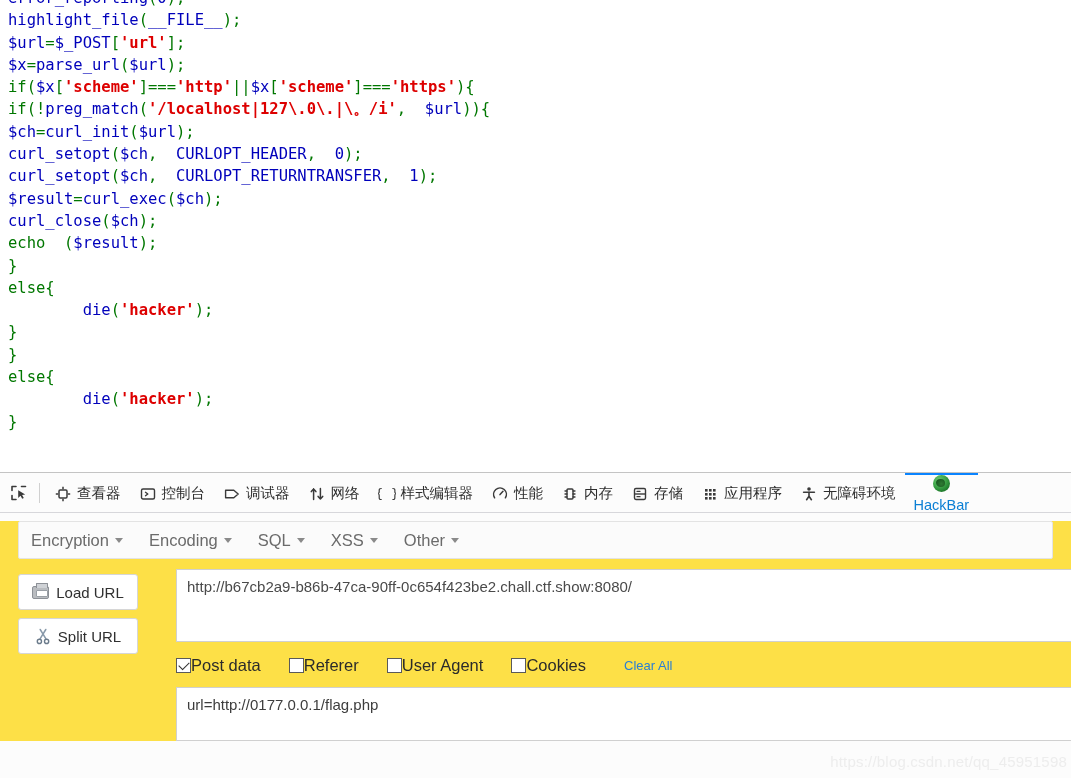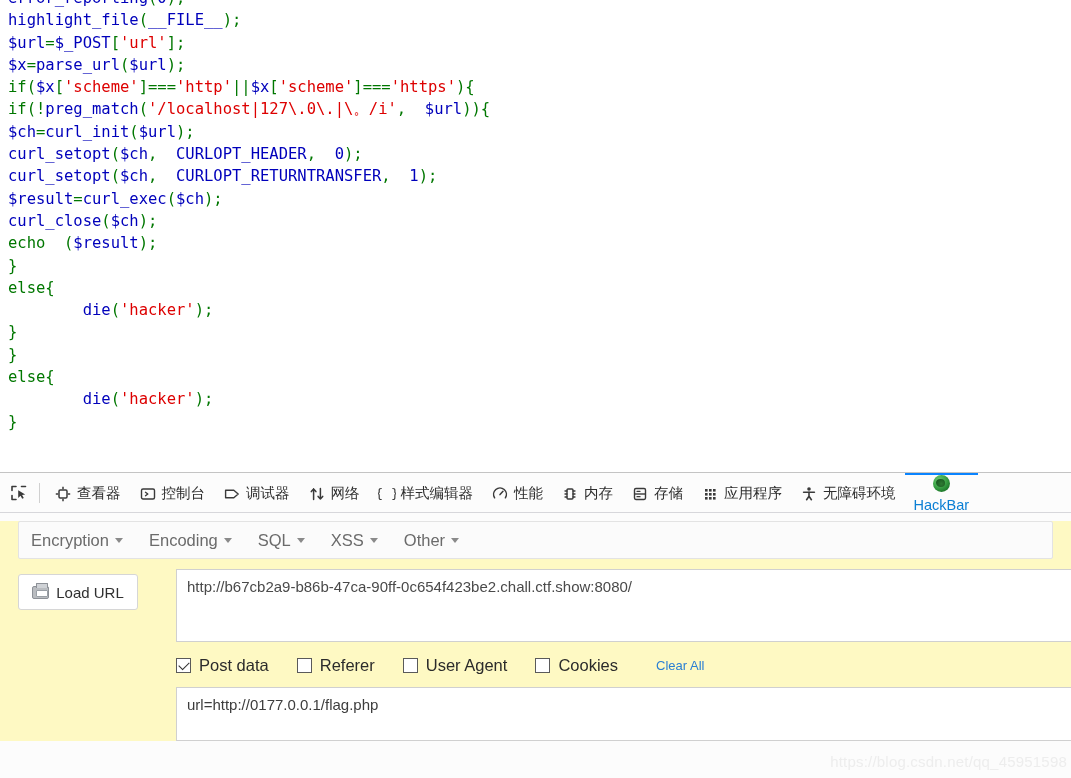--- a/index.html
+++ b/index.html
@@ -22,21 +22,21 @@
     font-size: 15.5px;
     line-height: 22.3px;
     white-space: pre;
     margin: 0; padding: 0;
     position: absolute;
     left: 8px;
     top: -13px;
   }
   .code .kw  { color:#007700; }
   .code .var { color:#0000BB; }
-  .code .str { color:#DD0000; }
+  .code .str { color:#DD0000;font-weight:bold; }
   .code .def { color:#0000BB;text-align:center; }
 
   .flagline {
     position:absolute;
     left: 8px; top: 443px;
     white-space: pre;
     line-height: 24px;
   }
   .flagline .php-close {
     font-family: "DejaVu Sans Mono", "Liberation Mono", monospace;
@@ -86,21 +86,21 @@
     background: radial-gradient(circle at 35% 30%, #69c46d 0%, #3fa84a 40%, #1f7a2c 75%, #14591f 100%);
     position:relative; display:inline-block;
   }
   .ff-logo::after{
     content:""; position:absolute; left:3px; top:4px; width:9px;height:8px;
     background: radial-gradient(circle at 60% 60%, #2f7a33 0%, #1a5c22 70%);
     border-radius: 50% 50% 45% 55%;
   }
 
   
-  .hackbar { position:relative; padding: 0; background:#fef9c3; }
+  .hackbar { position:relative; padding: 0; background:#fde047; }
   .hb-menu {
     margin: 8px 18px 0 18px;
     height: 38px;
     border: 1px solid #e3e3e3;
     background: #fbfbfb;
     display: flex; align-items:center;
     padding-left: 12px;
     border-radius: 2px;
   }
   .hb-menu-item {
@@ -133,21 +133,21 @@
     padding: 8px 10px;
     line-height: 18px;
     white-space: pre;
     overflow: hidden;
   }
   .hb-checkrow {
     display:flex; align-items:center;
     margin: 14px 0 12px 0;
     font-size: 16.5px; color:#2b2b2b;
   }
-  .hb-check { display:flex; align-items:center; gap:8px; margin-right: 28px; }
+  .hb-check { display:flex; align-items:center; margin-right: 28px; }
   .cbox {
     width: 15px; height: 15px; border:1.5px solid #5a5a5a; background:#fff;
     display:inline-flex; align-items:center; justify-content:center;
     flex: 0 0 auto;
   }
   .cbox.checked::after {
     content:""; display:block;
     width: 9px; height: 5px;
     border-left: 1.8px solid #333; border-bottom: 1.8px solid #333;
     transform: rotate(-45deg) translate(1px,-1px);
@@ -357,20 +357,30 @@
         </div>
 
       <div class="hb-body">
         <div class="hb-left" id="hb-buttons">
             <div class="hb-btn">
               <span style="display: inline-flex; align-items: center;">
                 <span class="ico-printer"></span>
               </span>
               <span>Load URL</span>
             </div>
+            <div class="hb-btn">
+              <span style="display: inline-flex; align-items: center;">
+                <svg width="16" height="17" viewBox="0 0 16 17">
+                  <path d="M5.2 1.5l5.6 9.2M10.8 1.5L5.2 10.7" stroke="#8899aa" stroke-width="1.5" fill="none" stroke-linecap="round"></path>
+                  <circle cx="4.4" cy="13.4" r="2.1" fill="none" stroke="#6b7b8b" stroke-width="1.4"></circle>
+                  <circle cx="11.6" cy="13.4" r="2.1" fill="none" stroke="#6b7b8b" stroke-width="1.4"></circle>
+                </svg>
+              </span>
+              <span>Split URL</span>
+            </div>
           </div>
 
         <div class="hb-right">
           <div class="hb-input" title="URL">http://b67cb2a9-b86b-47ca-90ff-0c654f423be2.chall.ctf.show:8080/</div>
 
           <div class="hb-checkrow" id="hb-options">
               <div class="hb-check">
                 <span class="cbox checked"></span>
                 <span>Post data</span>
               </div>

